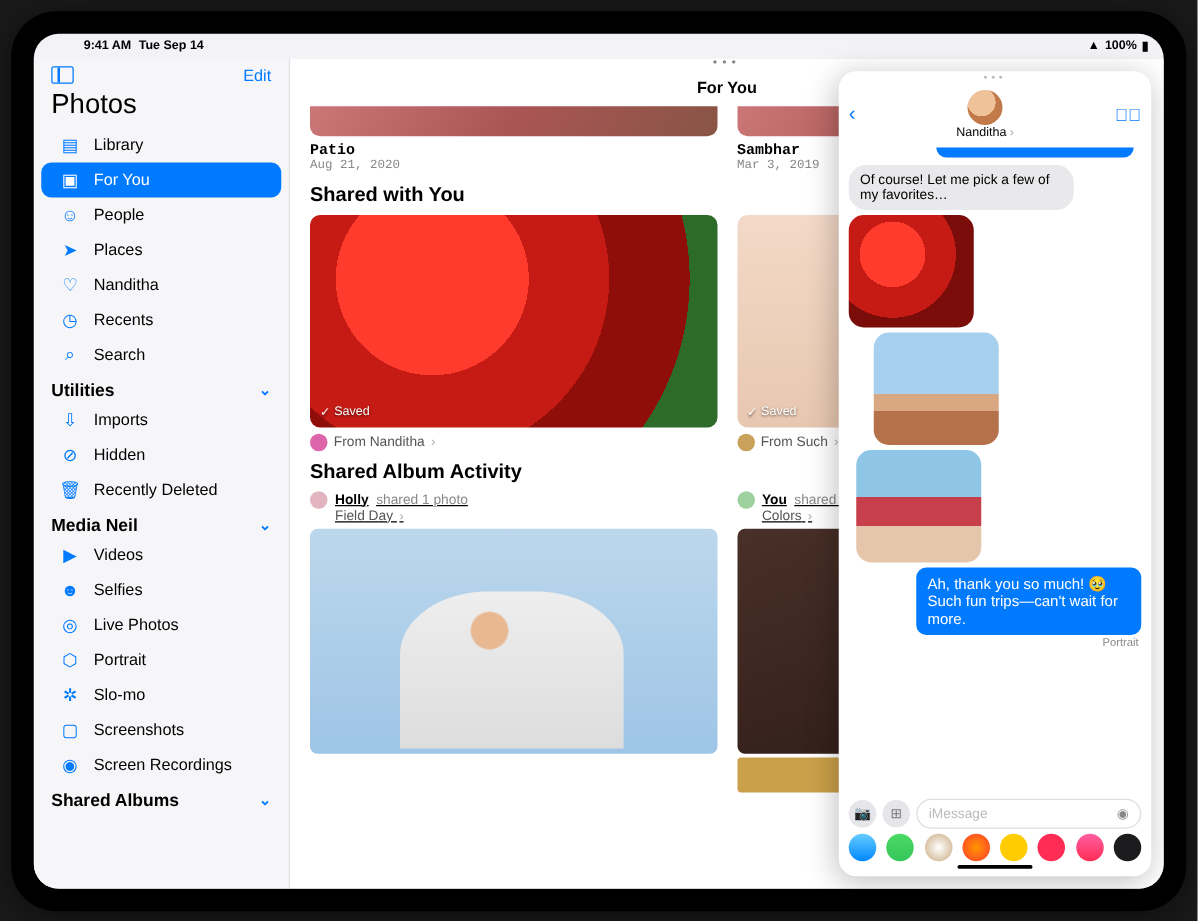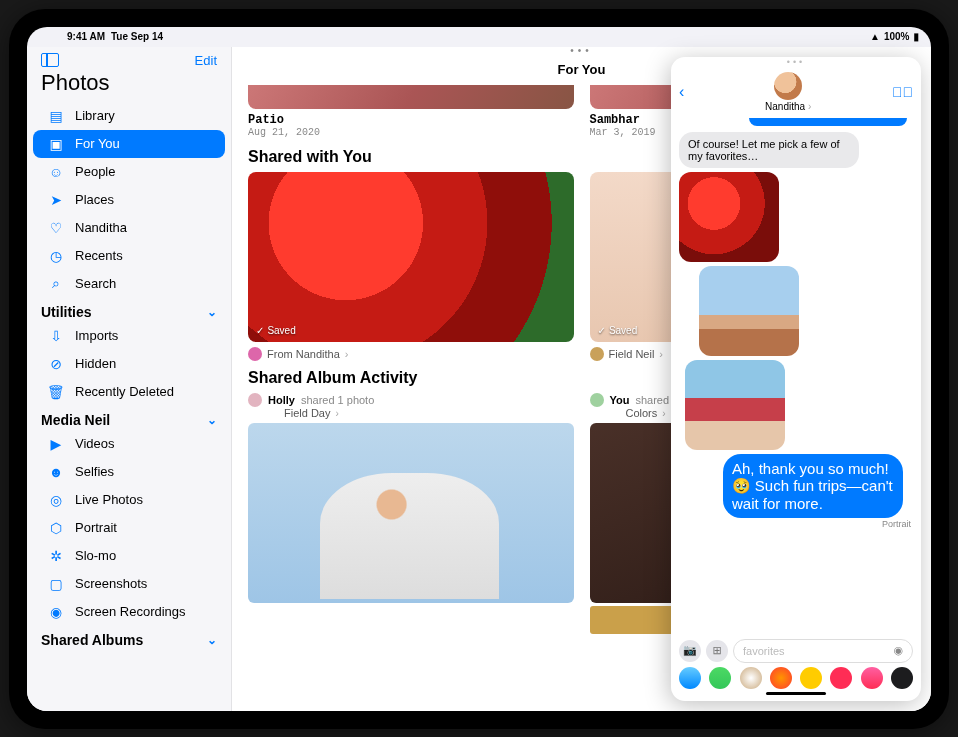--- a/index.html
+++ b/index.html
@@ -152,26 +152,26 @@
   position: relative;
   overflow:hidden;
 }
 .shared-thumb.peppers { background: radial-gradient(circle at 30% 30%, #ff3b2e 0 30%, #c51b14 30% 55%, #8f0e0a 55% 80%, #2d6b2a 80%); }
 .shared-thumb.umbrella { background: linear-gradient(#f3d9c8,#e8c7b0); display:flex; align-items:center; justify-content:center; }
 .umbrella-shape { width:90px; height:90px; border-radius:50%; background: radial-gradient(circle,#d82a2f 0 60%,#b51d22 60%); box-shadow: 10px 30px 20px rgba(0,0,0,.35); }
 .saved-badge { position:absolute; bottom:6px; left:8px; color:#fff; font-size:10px; display:flex; gap:3px; align-items:center; text-shadow:0 1px 2px rgba(0,0,0,.6); }
 .from-line { display:flex; gap:5px; align-items:center; font-size:11px; color:#555; margin-top:5px; }
 .from-avatar { width:14px; height:14px; border-radius:50%; background:#d6a; }
 
-.activity-row { display:flex; gap:16px; margin-top:4px; }
+.activity-row { display:flex; gap:16px; margin-top:4px;text-decoration:underline; }
 .activity-col { flex:1; }
 .activity-head { display:flex; gap:6px; align-items:center; font-size:11px; }
 .activity-head .name { font-weight:600; }
 .activity-head .rest { color:#888; }
-.activity-sub { font-size:11px; color:#555; margin-left:36px; }
+.activity-sub { font-size:11px; color:#555; margin-left:20px; }
 .activity-sub .chev { color:#aaa; font-size:10px; margin-left:2px; }
 .activity-img { width:100%; height:180px; border-radius:6px; margin-top:4px; background:linear-gradient(180deg,#bcd7ec,#9ec5e6); position:relative; overflow:hidden;}
 .activity-img.girl::after { content:''; position:absolute; left:22%; top:28%; width:55%; height:70%; background: radial-gradient(circle at 40% 25%, #e8b892 0 10%, transparent 11%), linear-gradient(#eee,#ddd); border-radius:40% 40% 0 0; }
 .activity-img.hand { background:linear-gradient(160deg,#493028,#2b1a15); }
 .activity-grid { display:grid; grid-template-columns:1fr 1fr; gap:3px; margin-top:3px; }
 .activity-grid div { height:28px; border-radius:3px; }
 .activity-grid div:nth-child(1){background:#caa04a;} .activity-grid div:nth-child(2){background:#b5c84e;}
 
 
 .slideover {
@@ -192,21 +192,21 @@
 .msg-back { color:#007aff; font-size:16px; }
 .msg-video { color:#007aff; font-size:14px; }
 .msg-dots { text-align:center; font-size:9px; color:#bbb; letter-spacing:3px; margin-bottom:1px;}
 .msg-contact { text-align:center; }
 .msg-avatar { width:28px; height:28px; border-radius:50%; background: radial-gradient(circle at 40% 35%, #f0c29a 0 45%, #c27a4a 46%); margin:0 auto;}
 .msg-name { font-size:10px; margin-top:1px;}
 .msg-stream { flex:1; overflow-y:auto; padding:4px 8px; }
 
 .bubble-sent-tail { height:8px; background:#007aff; border-radius: 0 0 14px 14px; margin:0 6px 6px 70px; }
 .bubble-recv { background:#e9e9eb; border-radius:14px; padding:6px 9px; font-size:11px; max-width: 180px; margin:3px 0; color:#000; }
-.bubble-sent { background:#007aff; color:#fff; border-radius:18px; padding:6px 9px; font-size:15px; max-width: 180px; margin:3px 10px 1px auto; }
+.bubble-sent { background:#007aff; color:#fff; border-radius:8px; padding:6px 9px; font-size:12px; max-width: 180px; margin:3px 0 1px auto; }
 .delivered { text-align:right; font-size:9px; color:#888; margin-right:2px; margin-bottom:4px;}
 
 .msg-photo { width:100px; height:90px; border-radius:12px; margin:4px 0; }
 .msg-photo.p1 { background: radial-gradient(circle at 35% 35%, #ff3b2e 0 30%, #c51b14 30% 58%, #7a0d0a 58%); }
 .msg-photo.p2 { background: linear-gradient(180deg,#a7cfee 0 55%,#d9a883 55% 70%,#b5724a 70%); margin-left:20px;}
 .msg-photo.p3 { background: linear-gradient(180deg,#8fc6e6 0 42%,#c63f4a 42% 68%,#e6c6aa 68%); margin-left:6px;}
 
 .composer {
   padding: 4px 8px 6px;
 }
@@ -376,21 +376,21 @@
             <div class="shared-card">
               <div class="shared-thumb umbrella">
                 <div class="umbrella-shape"></div>
                 <div class="saved-badge">
                   <span>✓</span>
                   <span>Saved</span>
                 </div>
               </div>
               <div class="from-line">
                 <div class="from-avatar" style="background:#c9a15a;"></div>
-                <span>Field Neil</span>
+                <span>From Such</span>
                 <span style="color:#aaa;">›</span>
               </div>
             </div>
           </div>
 
           <div class="section-title">Shared Album Activity</div>
           <div class="activity-row">
             <div class="activity-col">
               <div class="activity-head">
                 <div class="from-avatar" style="background:#e2b4c0;"></div>
@@ -443,21 +443,21 @@
         <div class="msg-photo p3"></div>
         <div class="bubble-sent">Ah, thank you so much! 🥹 Such fun trips—can't wait for more.</div>
         <div class="delivered">Portrait</div>
       </div>
 
       <div class="composer">
         <div class="composer-row">
           <div class="comp-icon">📷</div>
           <div class="comp-icon">⊞</div>
           <div class="comp-input">
-            <span>favorites</span>
+            <span>iMessage</span>
             <span class="comp-mic">◉</span>
           </div>
         </div>
         <div class="app-strip">
           <div></div>
           <div></div>
           <div></div>
           <div></div>
           <div></div>
           <div></div>

